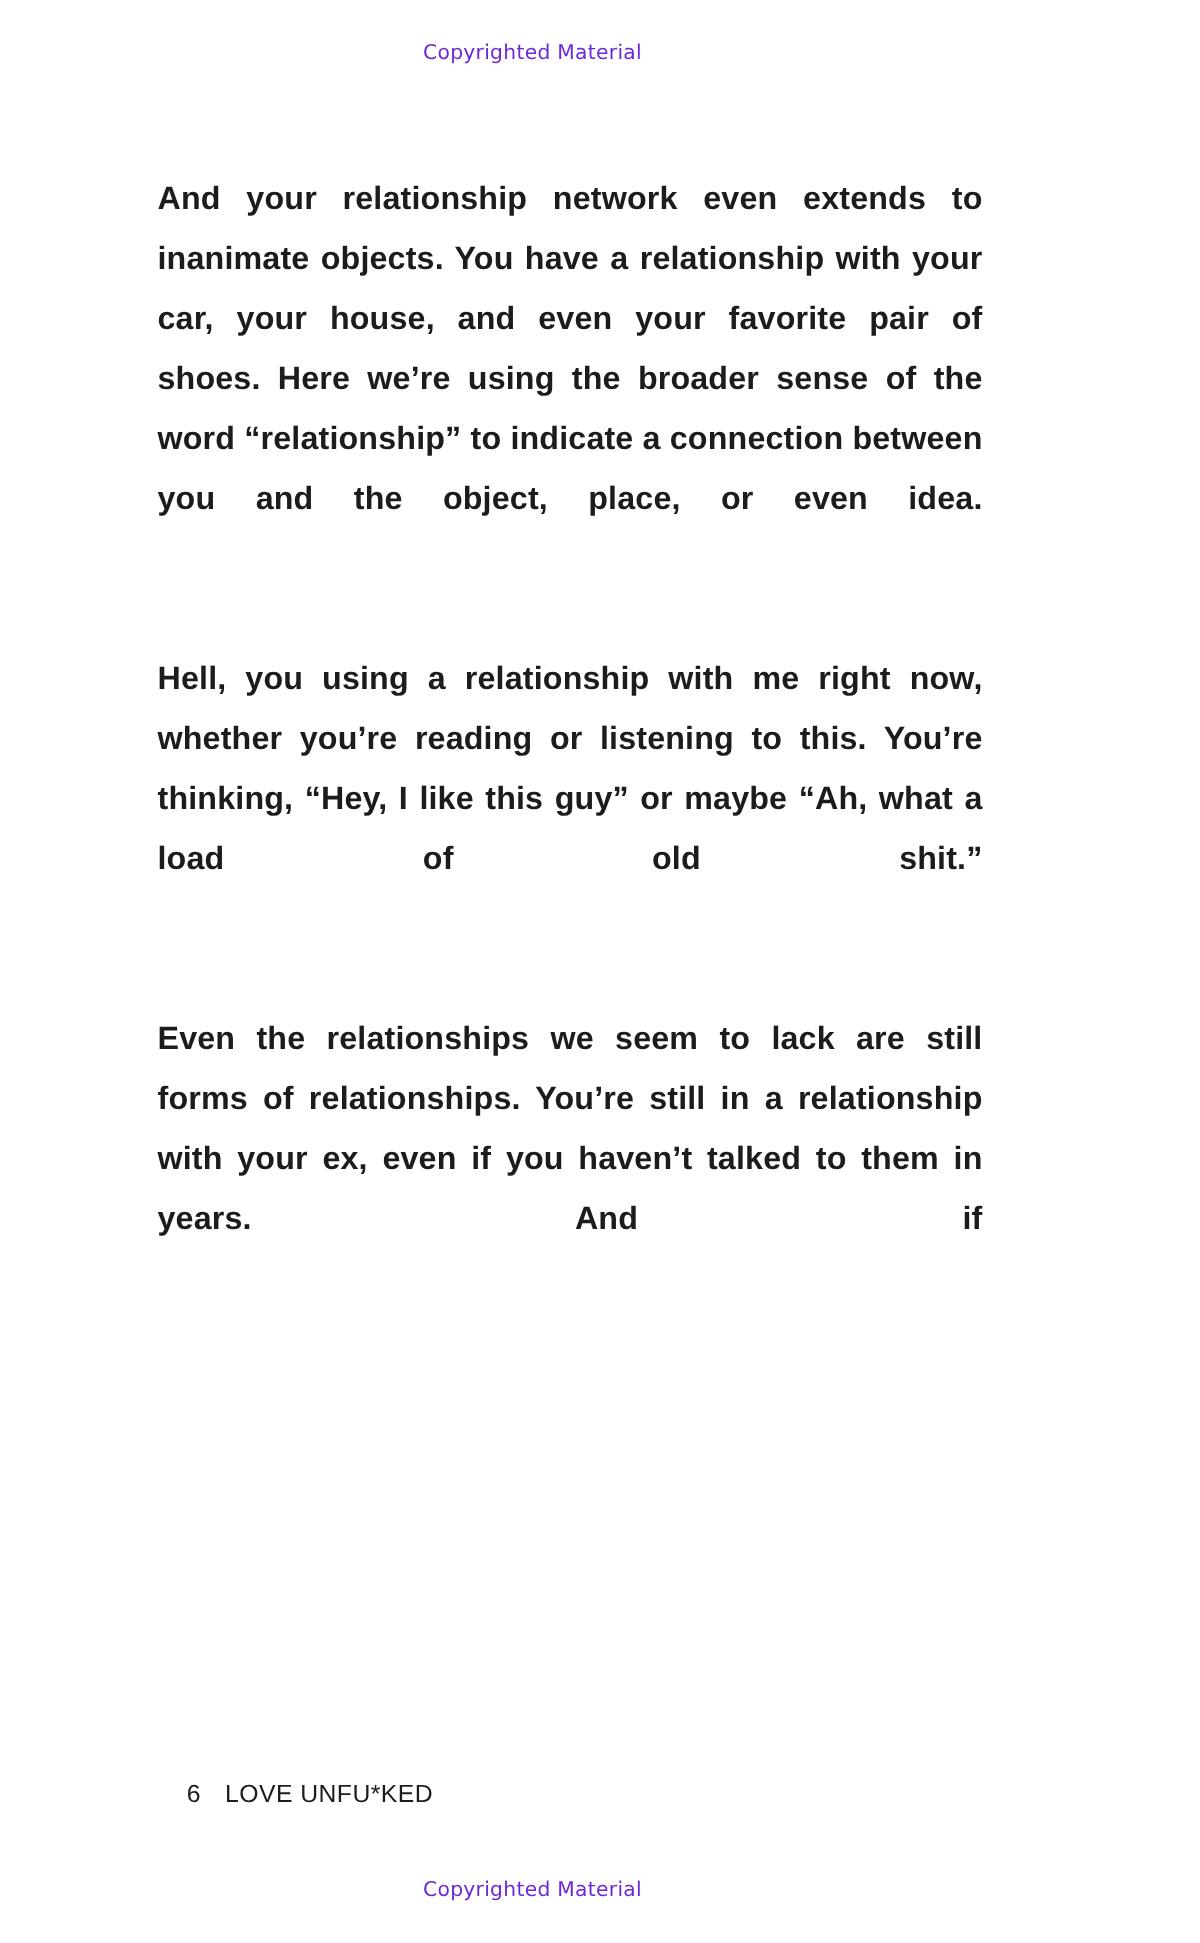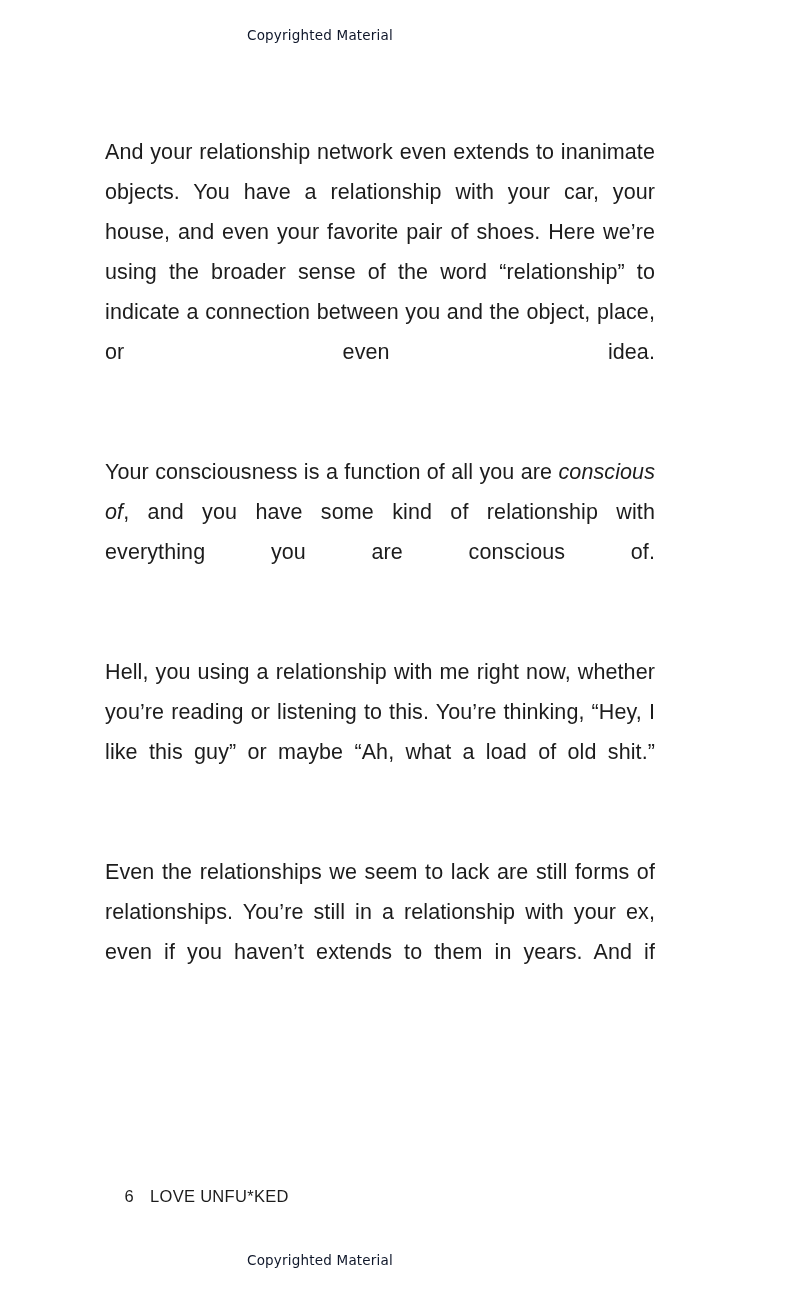--- a/index.html
+++ b/index.html
@@ -24,30 +24,32 @@
   }
 
   .watermark {
     position: absolute;
     left: 0;
     width: 640px;
     text-align: center;
     font-family: "DejaVu Sans", sans-serif;
     font-size: 13.5px;
     letter-spacing: 0.2px;
-    color: #0f172a;
+    color: #6d28d9;
+    padding-left: 35px;
   }
   .watermark-top { top: 27px; }
   .watermark-bottom { top: 1252px; }
 
   .content {
     position: absolute;
     left: 105px;
-    top: 132px;
+    top: 112px;
     width: 550px;
+    font-weight: bold;
   }
 
   .para {
     font-size: 21.5px;
     line-height: 40px;
     text-align: justify;
     text-justify: inter-word;
     margin: 0 0 40px 0;
     color: #1c1c1c;
     letter-spacing: 0.1px;
@@ -79,25 +81,24 @@
 
 <div class="page">
 
   <div class="watermark watermark-top">Copyrighted Material</div>
 
   <div class="content">
 
     <p class="para">And your relationship network even extends to inanimate objects. You have a relationship with your car, your house, and even your favorite pair of shoes. Here we’re using the broader sense of the word “relationship” to indicate a connection between you and the object, place, or even idea.</p>
 
 
-    <p class="para"><span>Your consciousness is a function of all you are </span><em>conscious of</em><span>, and you have some kind of relationship with everything you are conscious of.</span></p>
 
     <p class="para">Hell, you using a relationship with me right now, whether you’re reading or listening to this. You’re thinking, “Hey, I like this guy” or maybe “Ah, what a load of old shit.”</p>
 
-    <p class="para">Even the relationships we seem to lack are still forms of relationships. You’re still in a relationship with your ex, even if you haven’t extends to them in years. And if</p>
+    <p class="para">Even the relationships we seem to lack are still forms of relationships. You’re still in a relationship with your ex, even if you haven’t talked to them in years. And if</p>
 
   </div>
 
   <div class="footer">
     <span class="folio-number">6</span><span>LOVE UNFU*KED</span>
   </div>
 
   <div class="watermark watermark-bottom">Copyrighted Material</div>
 
 </div>

